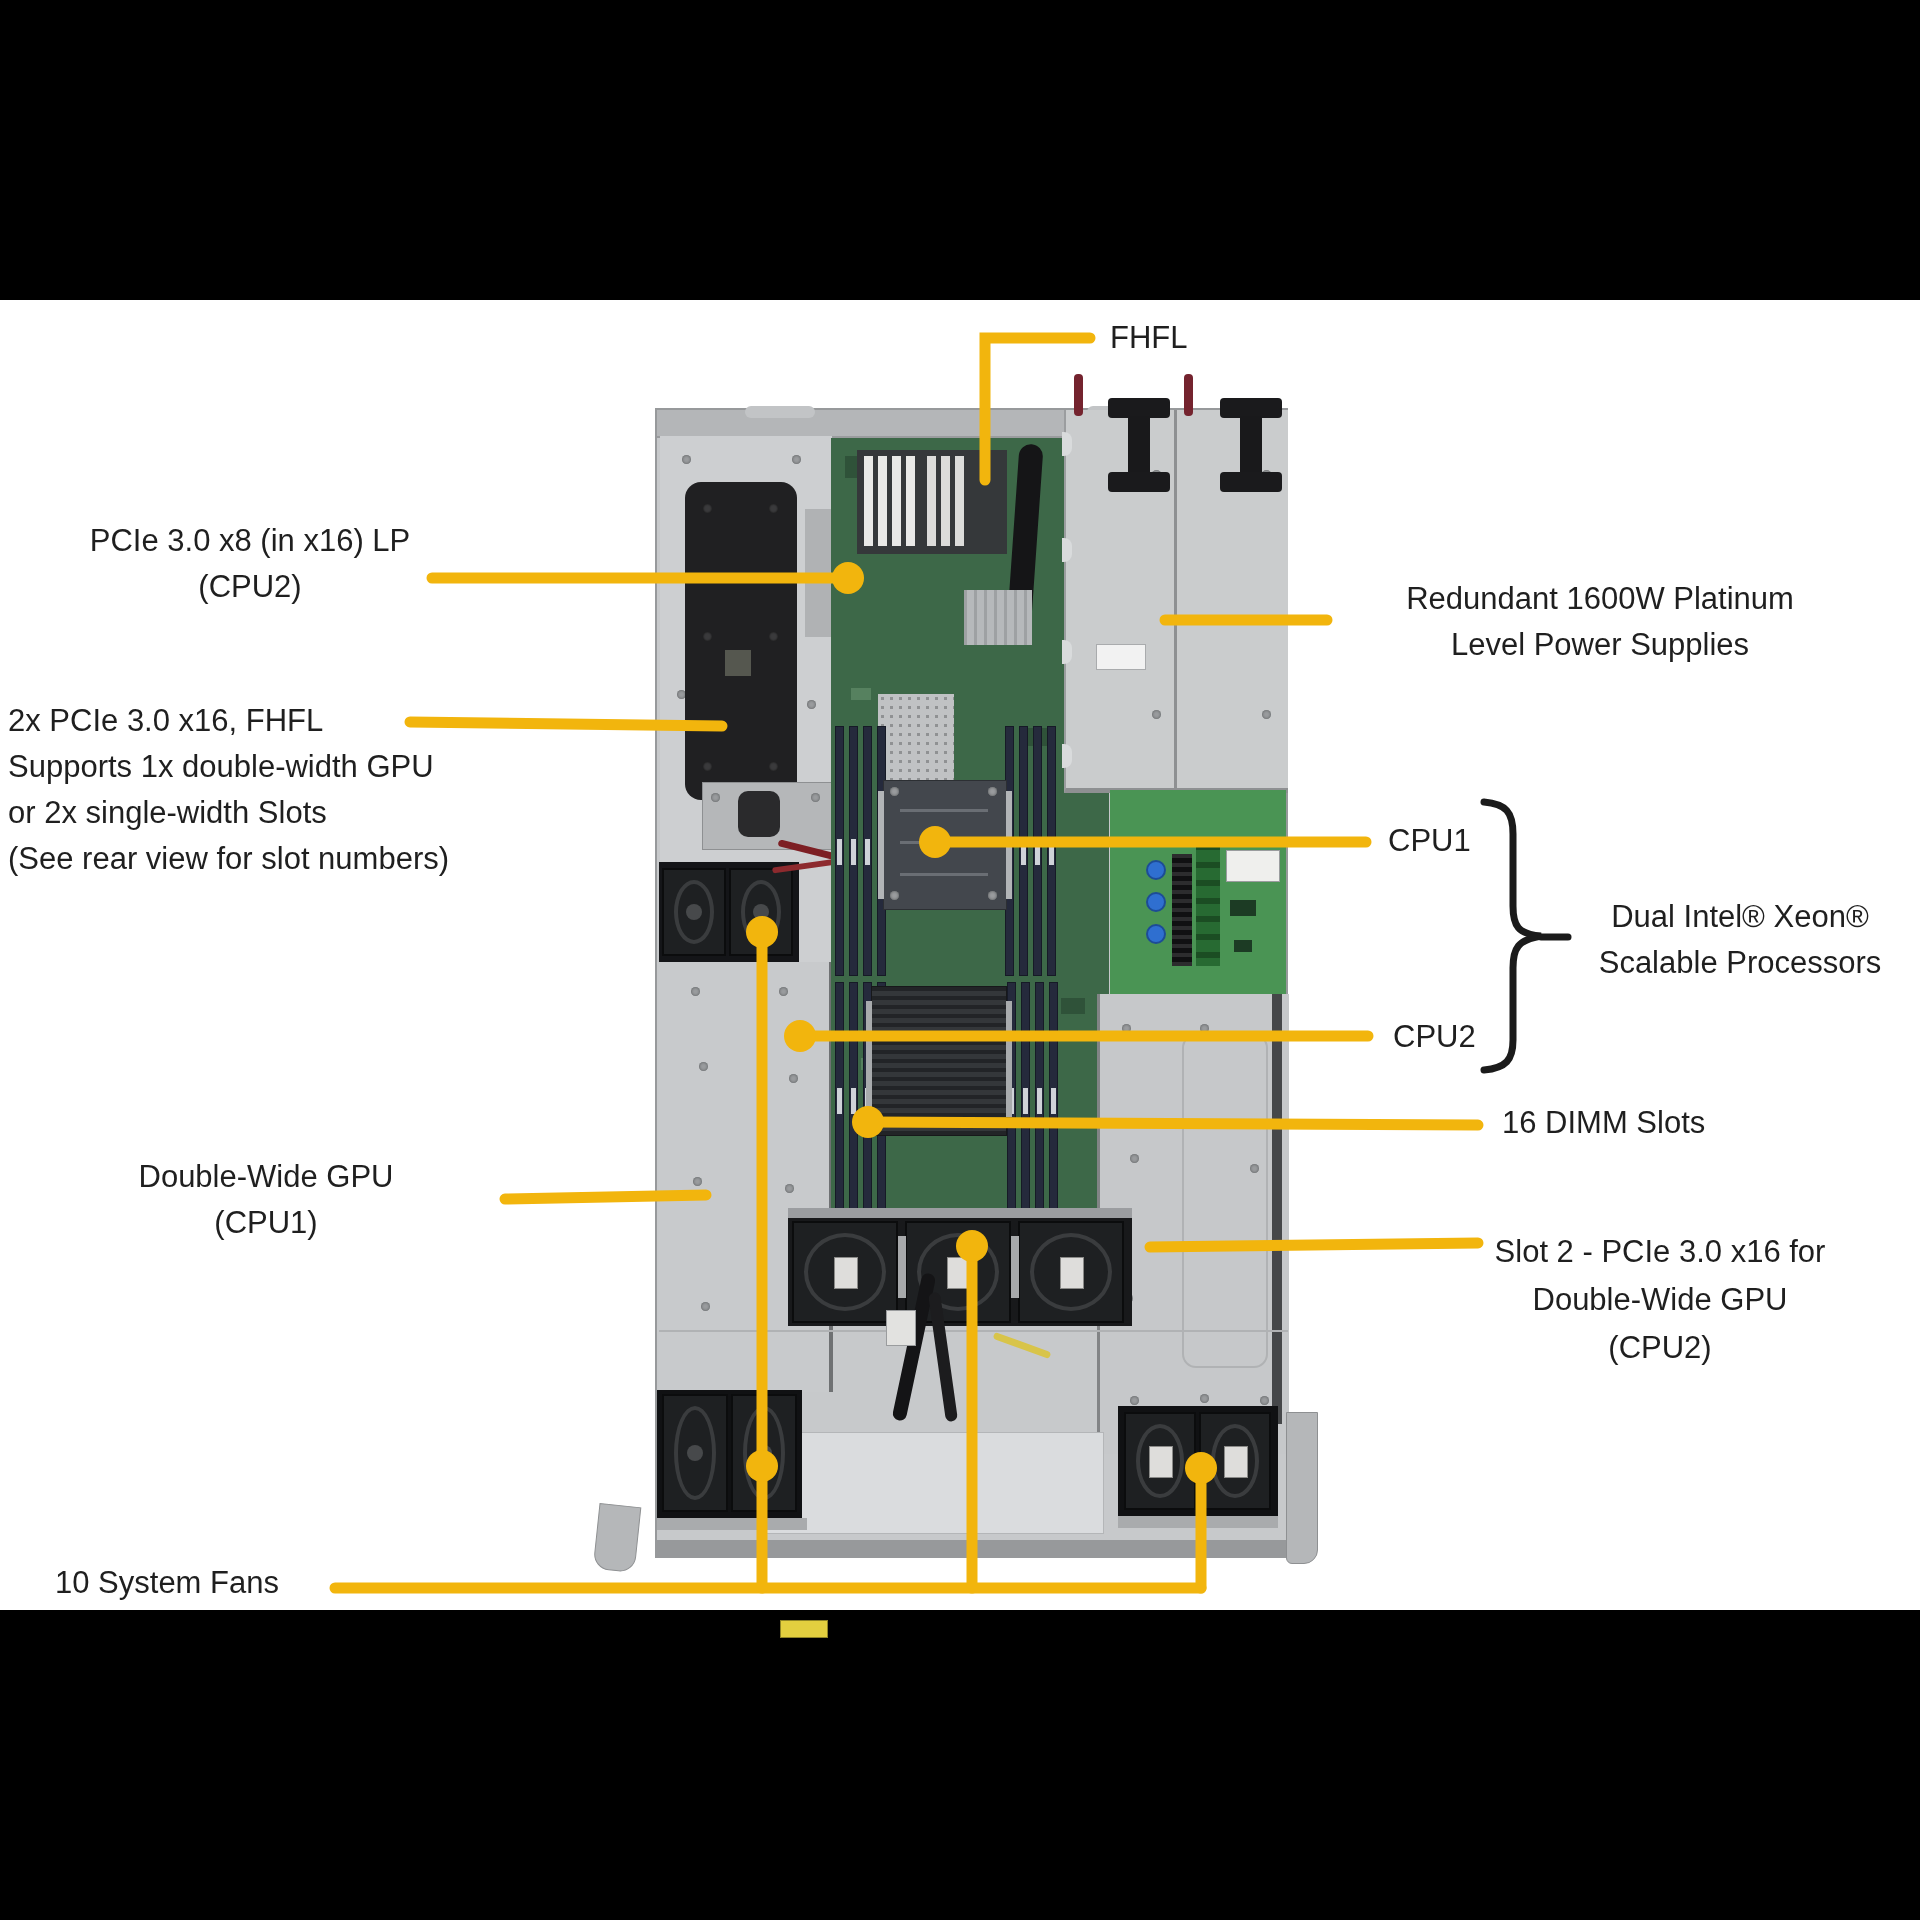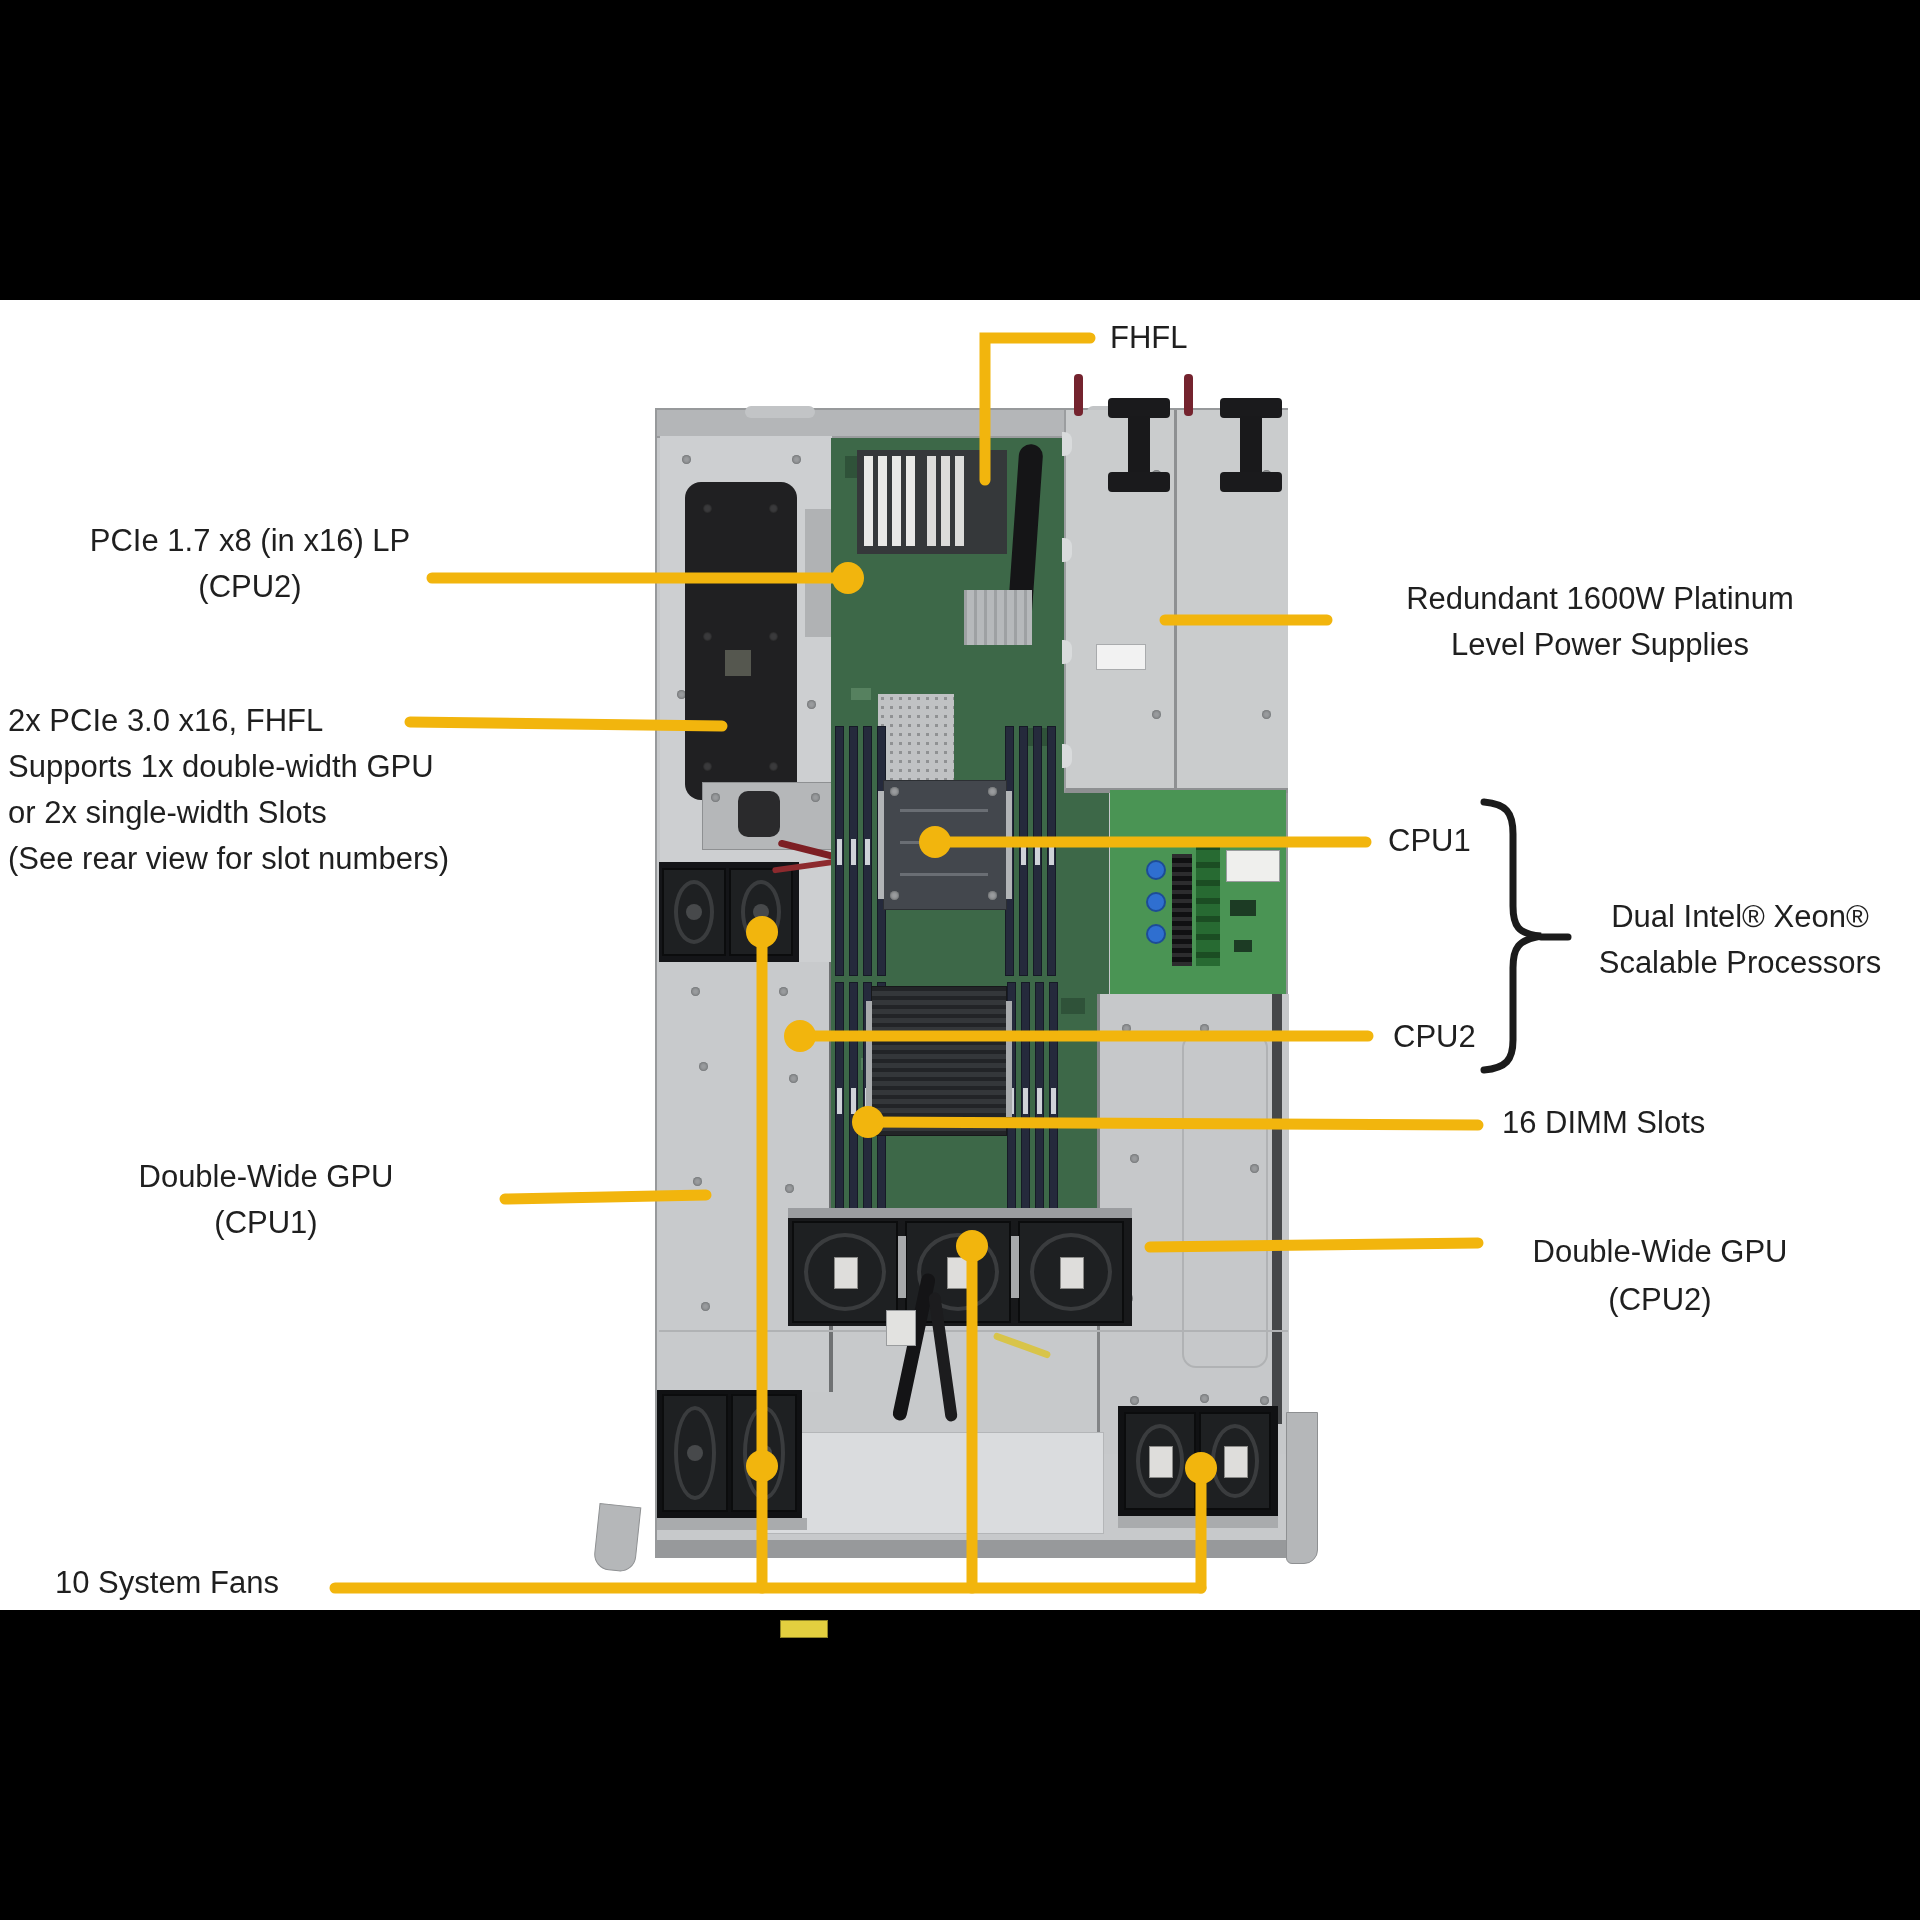--- a/index.html
+++ b/index.html
@@ -331,21 +331,21 @@
     <g stroke="#1b1b1b" stroke-width="7" fill="none" stroke-linecap="round">
       <path d="M1484,802 C1506,804 1513,812 1513,834 L1513,906 C1513,926 1518,934 1541,936
                C1518,940 1513,948 1513,968 L1513,1040 C1513,1060 1506,1068 1484,1070"></path>
       <path d="M1541,937 L1568,937"></path>
     </g>
   </svg>
 
   <div class="lbl" style="left:1110px;top:315px;">FHFL</div>
 
   <div class="lbl center" style="left:60px;top:518px;width:380px;">
-    <div>PCIe 1.7 x8 (in x16) LP</div>
+    <div>PCIe 3.0 x8 (in x16) LP</div>
     <div>(CPU2)</div>
   </div>
 
   <div class="lbl center" style="left:1345px;top:576px;width:510px;">
     <div>Redundant 1600W Platinum</div>
     <div>Level Power Supplies</div>
   </div>
 
   <div class="lbl left" style="left:8px;top:698px;width:480px;">
     <div>2x PCIe 3.0 x16, FHFL</div>
@@ -363,18 +363,19 @@
   </div>
 
   <div class="lbl" style="left:1502px;top:1100px;">16 DIMM Slots</div>
 
   <div class="lbl center" style="left:40px;top:1154px;width:452px;">
     <div>Double-Wide GPU</div>
     <div>(CPU1)</div>
   </div>
 
   <div class="lbl center" style="left:1448px;top:1228px;width:424px;line-height:48px;">
+    <div>Slot 2 - PCIe 3.0 x16 for</div>
     <div>Double-Wide GPU</div>
     <div>(CPU2)</div>
   </div>
 
   <div class="lbl" style="left:55px;top:1560px;">10 System Fans</div>
 </div>
 
 </body></html>

